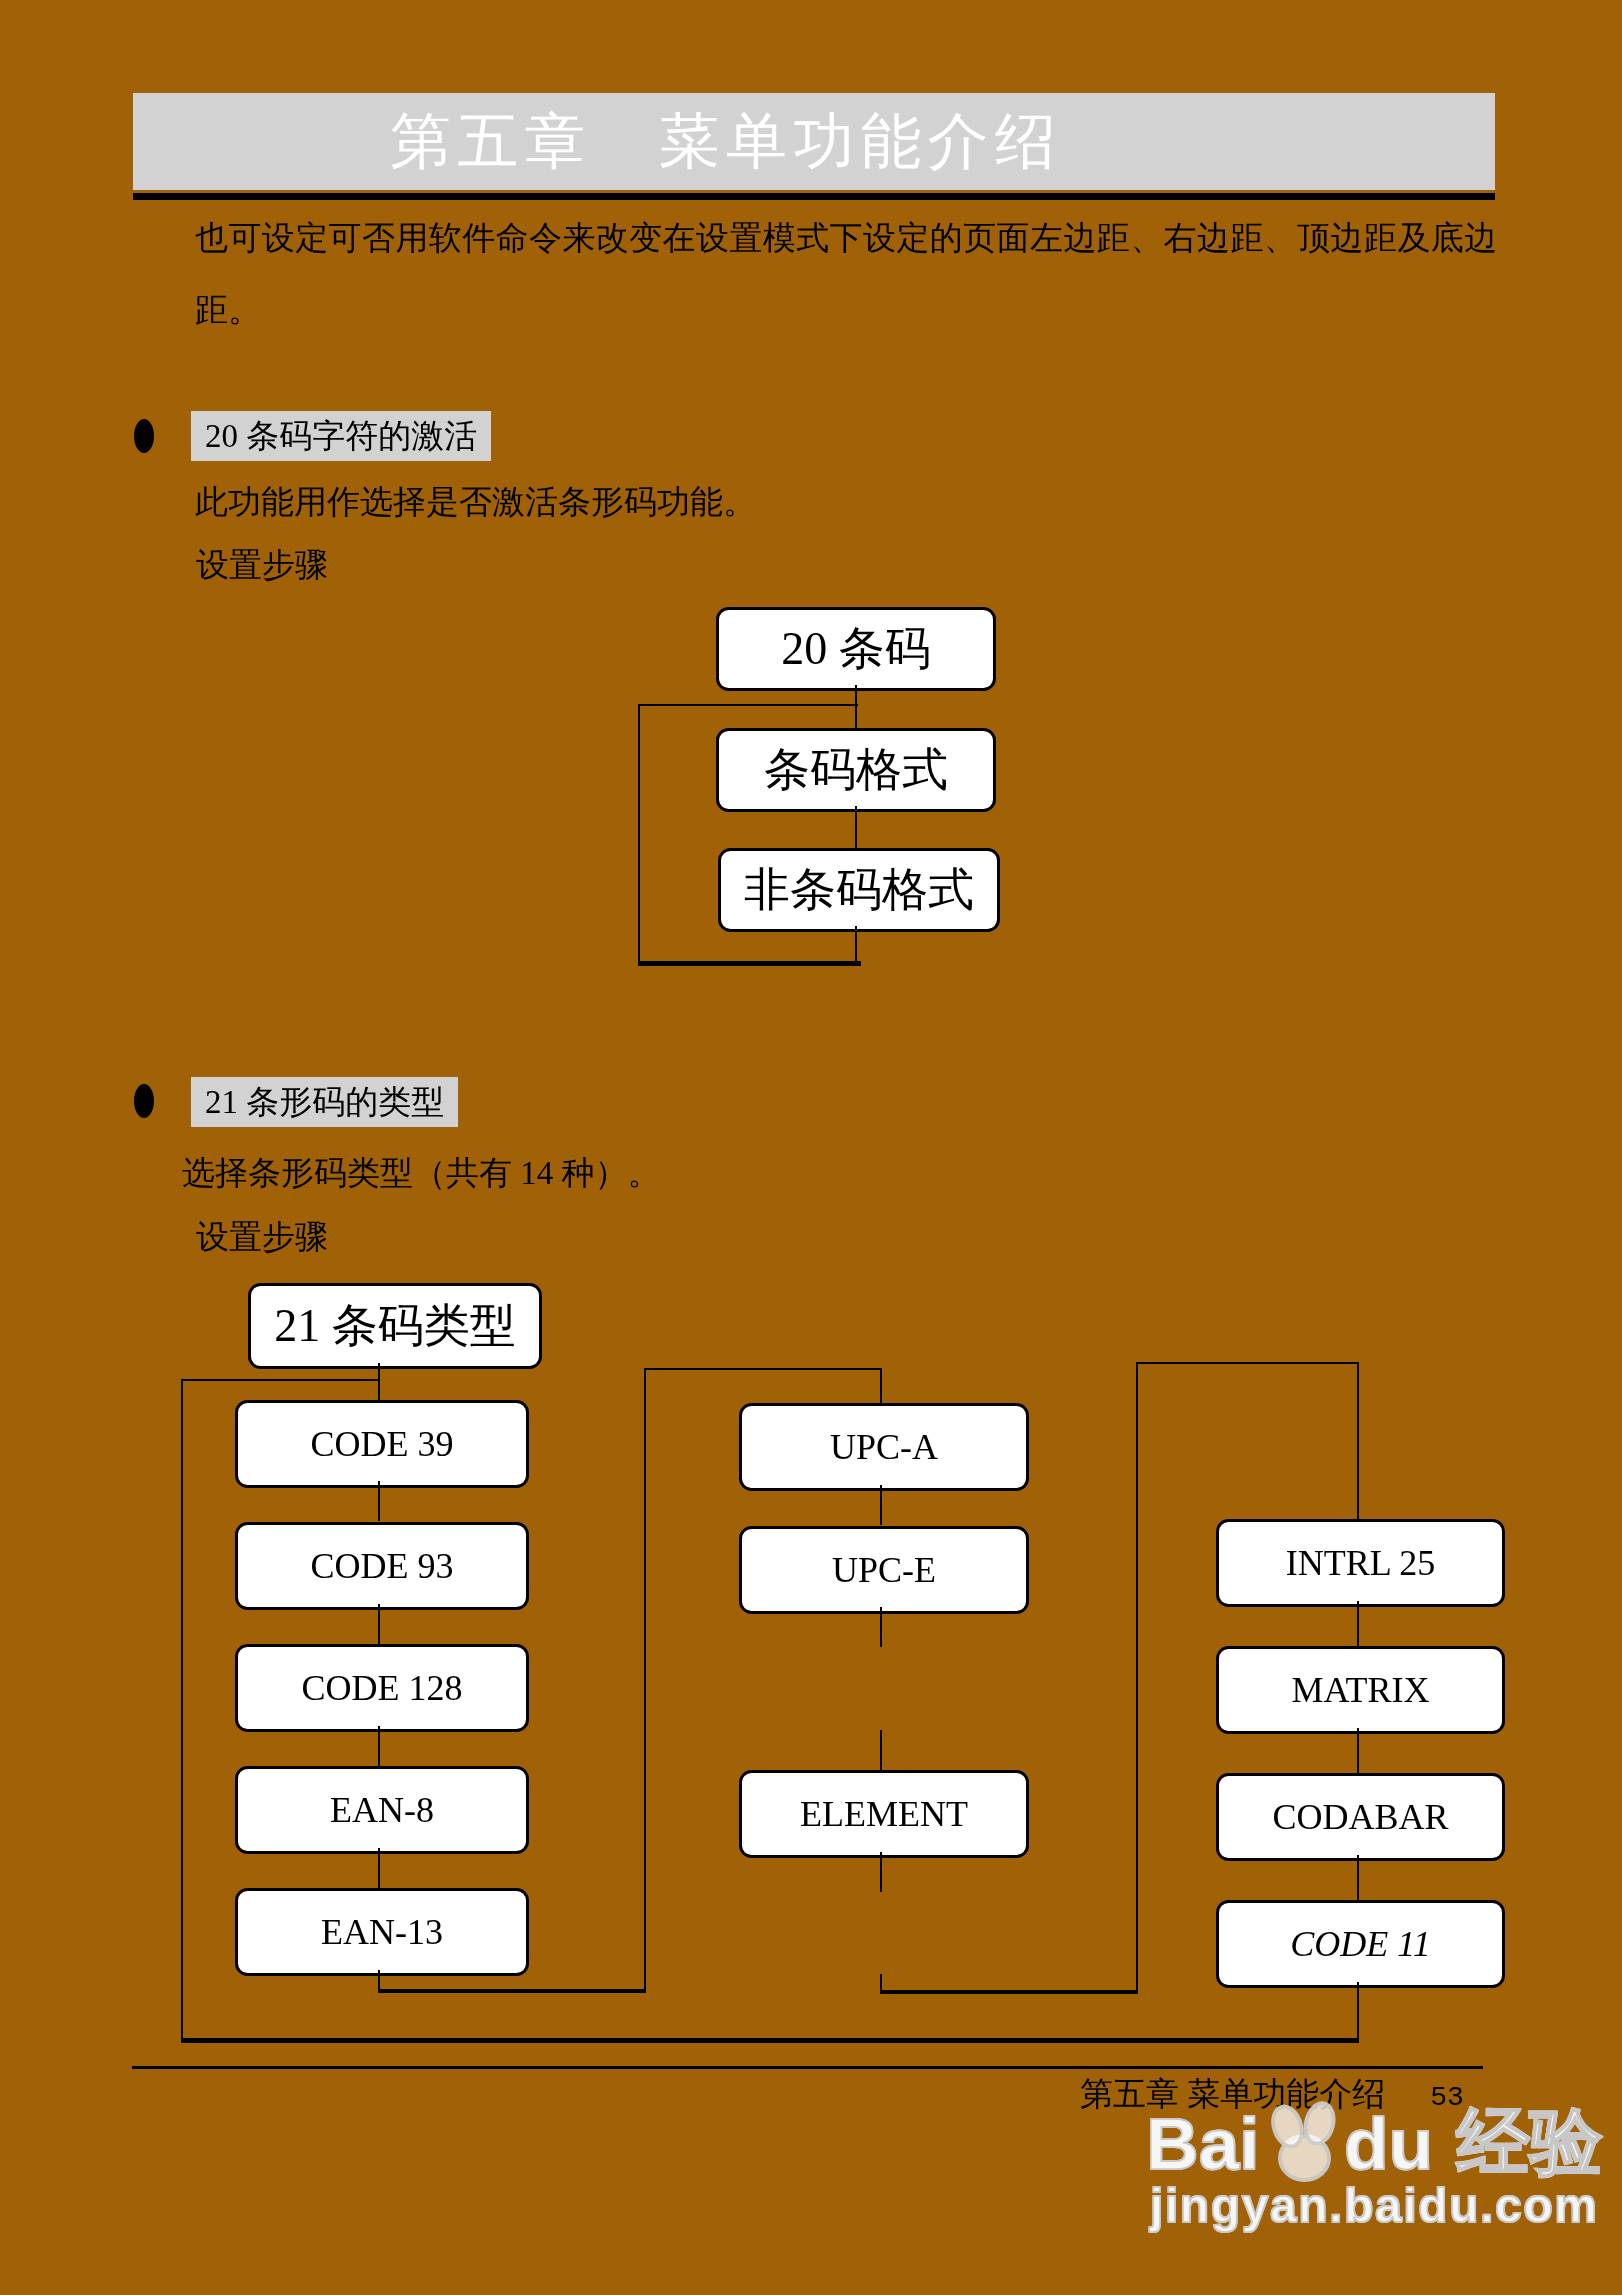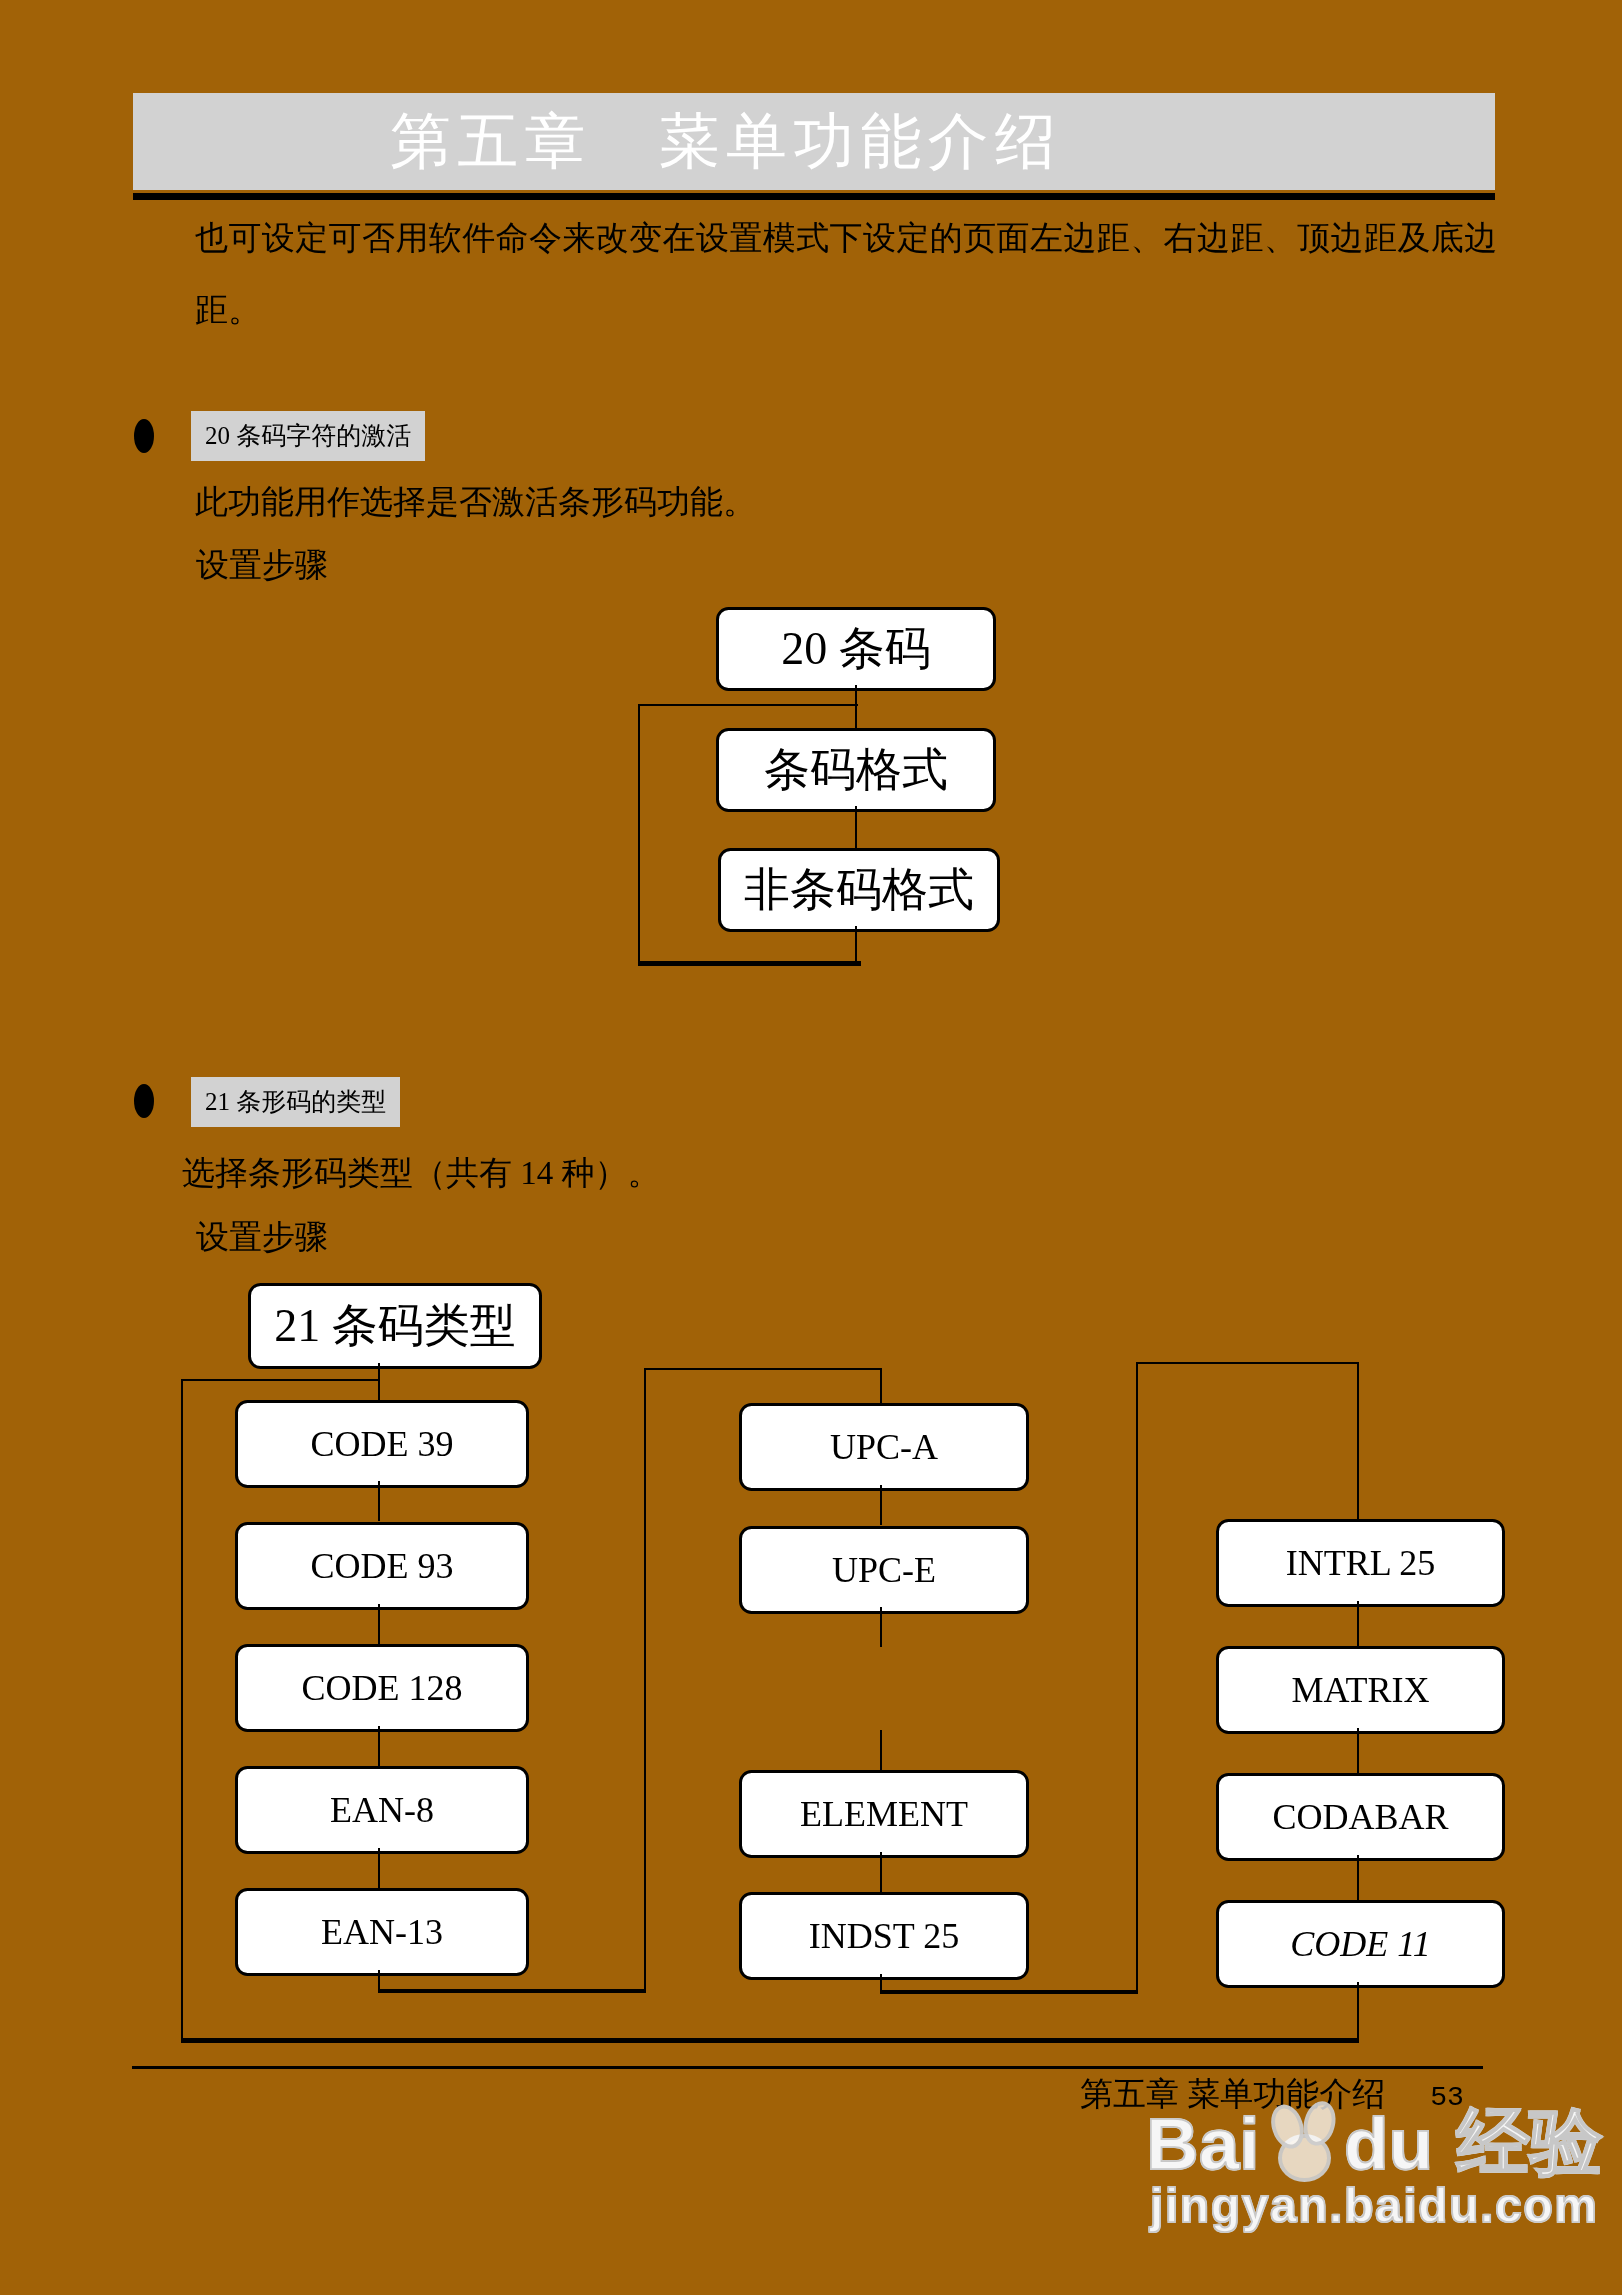--- a/index.html
+++ b/index.html
@@ -14,21 +14,21 @@
     font-size:61px;color:#ffffff;letter-spacing:6.2px;white-space:nowrap;
   }
   .header-rule{position:absolute;left:133px;top:193px;width:1362px;height:7px;background:#000;}
   
   .txt{position:absolute;font-size:33px;line-height:1.15;white-space:nowrap;}
   .para1{left:195px;top:220px;letter-spacing:0.4px;}
   .para2{left:195px;top:292px;}
   .bullet{position:absolute;width:20px;height:34px;background:#000;border-radius:50%;}
   .hl{
     position:absolute;background:#d2d2d2;height:50px;line-height:50px;
-    font-size:25px;padding:0 14px;white-space:nowrap;
+    font-size:33px;padding:0 14px;white-space:nowrap;
   }
   
   .box{
     position:absolute;border:3.1px solid #000;border-radius:12.5px;background:#fff;
     display:flex;align-items:center;justify-content:center;
     font-size:36px;white-space:nowrap;
   }
   .box.cjk{font-size:46px;}
   .hline,.vline{position:absolute;background:#000;}
   .hline{height:2.3px;}
@@ -93,21 +93,20 @@
 
   <div class="box" style="left:235px;top:1400px;width:288px;height:82px;">CODE 39</div>
   <div class="box" style="left:235px;top:1522px;width:288px;height:82px;">CODE 93</div>
   <div class="box" style="left:235px;top:1644px;width:288px;height:82px;">CODE 128</div>
   <div class="box" style="left:235px;top:1766px;width:288px;height:82px;">EAN-8</div>
   <div class="box" style="left:235px;top:1888px;width:288px;height:82px;">EAN-13</div>
 
   <div class="box" style="left:739px;top:1403px;width:284px;height:82px;">UPC-A</div>
   <div class="box" style="left:739px;top:1526px;width:284px;height:82px;">UPC-E</div>
   <div class="box" style="left:739px;top:1770px;width:284px;height:82px;">ELEMENT</div>
-  <div class="box" style="left:739px;top:1892px;width:284px;height:82px;">INDST 25</div>
 
   <div class="box" style="left:1216px;top:1519px;width:283px;height:82px;">INTRL 25</div>
   <div class="box" style="left:1216px;top:1646px;width:283px;height:82px;">MATRIX</div>
   <div class="box" style="left:1216px;top:1773px;width:283px;height:82px;">CODABAR</div>
   <div class="box" style="left:1216px;top:1900px;width:283px;height:82px;font-style:italic;">CODE 11</div>
 
   <div class="vline" style="left:378px;top:1363px;height:37px;"></div>
   <div class="vline" style="left:378px;top:1481px;height:40px;"></div>
   <div class="vline" style="left:378px;top:1604px;height:40px;"></div>
   <div class="vline" style="left:378px;top:1726px;height:40px;"></div>

